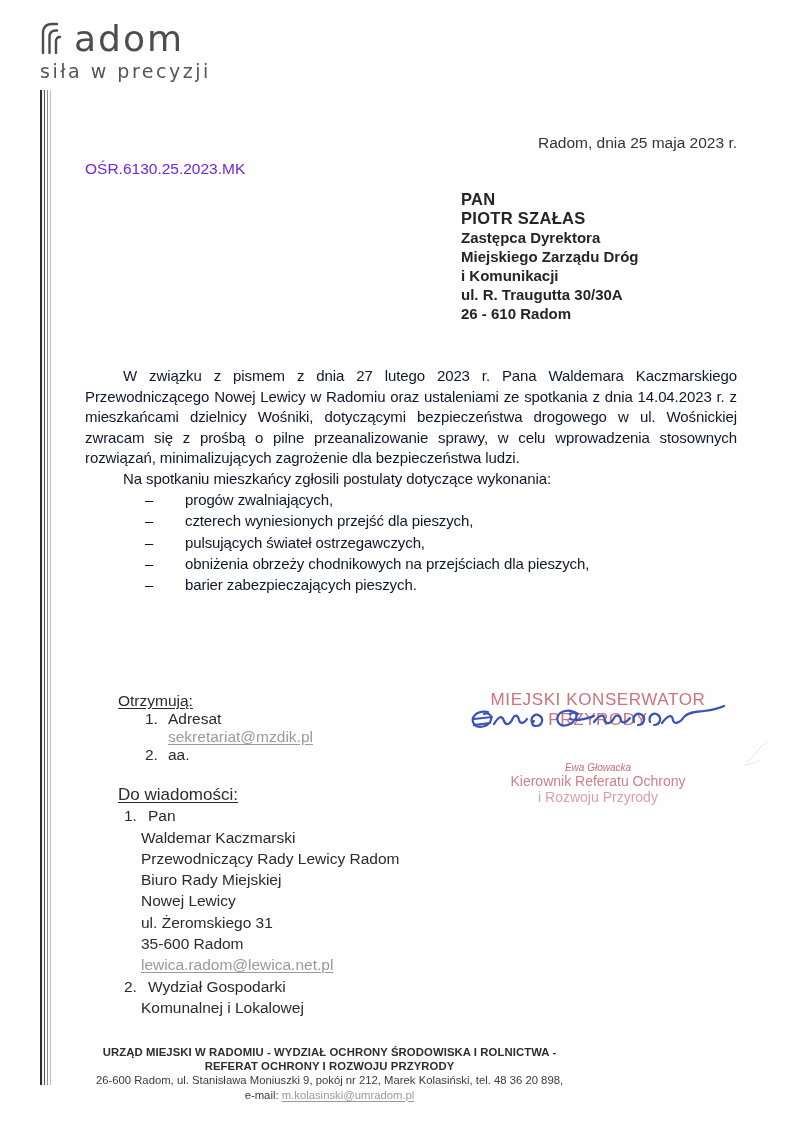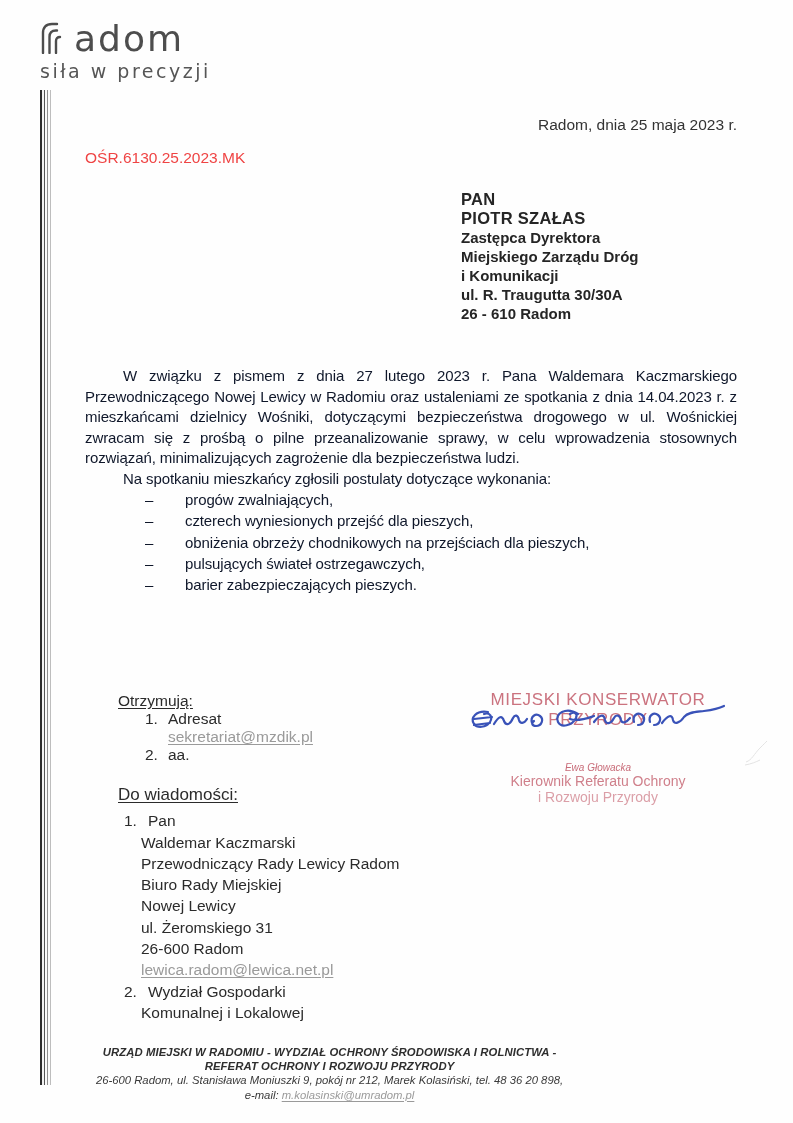--- a/index.html
+++ b/index.html
@@ -48,28 +48,28 @@
   .logo-tagline {
     font-family: "DejaVu Sans", sans-serif;
     font-size: 19px;
     color: #565656;
     letter-spacing: 2.5px;
     margin-top: 2px;
   }
   
   .date-line {
     position: absolute;
-    left: 380px; top: 116px; width: 357px;
+    left: 380px; top: 134px; width: 357px;
     text-align: right;
     font-size: 15.5px; color: #333;
   }
   .reference {
     position: absolute;
-    left: 85px; top: 149px;
-    font-size: 15.5px; color: #ef4444;
+    left: 85px; top: 160px;
+    font-size: 15.5px; color: #6d28d9;
   }
   
   .recipient {
     position: absolute;
     left: 461px; top: 190px;
     font-weight: bold; color: #252525;
     font-size: 15px; line-height: 19px;
   }
   .recipient .big { font-size: 16.5px; letter-spacing: 0.3px; }
   
@@ -124,32 +124,31 @@
   .stamp-name { margin-top: 32px; font-size: 10px; opacity: 0.92; font-style: italic; }
   .stamp-role1 { font-size: 14px; opacity: 0.8; }
   .stamp-role2 { font-size: 14px; opacity: 0.6; }
   
   .cc {
     position: absolute;
     left: 118px; top: 784px;
     font-size: 15.5px; color: #2b2b2b;
     line-height: 21.3px;
   }
-  .cc-head { font-size: 17px; margin-bottom: 5px; }
+  .cc-head { font-size: 17px; }
   .cc-row { display: flex; }
   .cc-row .num { width: 24px; margin-left: 6px; }
   .cc-indent { margin-left: 23px; }
   
   .footer {
     position: absolute;
     left: 0; top: 1046px; width: 659px;
     text-align: center;
     font-size: 11.3px; line-height: 13.5px;
     color: #2e2e2e;
-    font-style: italic;
   }
   .footer .line1 {
     font-weight: bold;
     letter-spacing: 0.1px;
     margin: 0 95px;
   }
   .footer .line2 { margin-top: 1px; color: #3a3a3a; }
   .footer a.doc-link { font-size: 11.3px; }
   
   .artifact-right { position: absolute; left: 742px; top: 738px; opacity: 0.5; }
@@ -189,22 +188,22 @@
     <div>ul. R. Traugutta 30/30A</div>
     <div>26 - 610 Radom</div>
   </div>
 
   <div class="body-text">
     <p>W związku z pismem z dnia 27 lutego 2023 r. Pana Waldemara Kaczmarskiego Przewodniczącego Nowej Lewicy w Radomiu oraz ustaleniami ze spotkania z dnia 14.04.2023 r. z mieszkańcami dzielnicy Wośniki, dotyczącymi bezpieczeństwa drogowego w ul. Wośnickiej zwracam się z prośbą o pilne przeanalizowanie sprawy, w celu wprowadzenia stosownych rozwiązań, minimalizujących zagrożenie dla bezpieczeństwa ludzi.</p>
     <p>Na spotkaniu mieszkańcy zgłosili postulaty dotyczące wykonania:</p>
     <ul class="postulates">
       <li>progów zwalniających,</li>
       <li>czterech wyniesionych przejść dla pieszych,</li>
+      <li>pulsujących świateł ostrzegawczych,</li>
       <li>obniżenia obrzeży chodnikowych na przejściach dla pieszych,</li>
-      <li>pulsujących świateł ostrzegawczych,</li>
       <li>barier zabezpieczających pieszych.</li>
     </ul>
   </div>
 
   <div class="distribution">
     <div class="u-head">Otrzymują:</div>
     <div class="dist-row">
       <span class="num">1.</span>
       <span>Adresat</span>
     </div>
@@ -249,21 +248,21 @@
     <div class="cc-row">
       <span class="num">1.</span>
       <span>Pan</span>
     </div>
     <div class="cc-indent">
       <div>Waldemar Kaczmarski</div>
       <div>Przewodniczący Rady Lewicy Radom</div>
       <div>Biuro Rady Miejskiej</div>
       <div>Nowej Lewicy</div>
       <div>ul. Żeromskiego 31</div>
-      <div>26-600 Radom</div>
+      <div>35-600 Radom</div>
       <div><a href="#" class="doc-link">lewica.radom@lewica.net.pl</a></div>
     </div>
     <div class="cc-row">
       <span class="num">2.</span>
       <span>Wydział Gospodarki</span>
     </div>
     <div class="cc-indent">
       <div>Komunalnej i Lokalowej</div>
     </div>
   </div>

